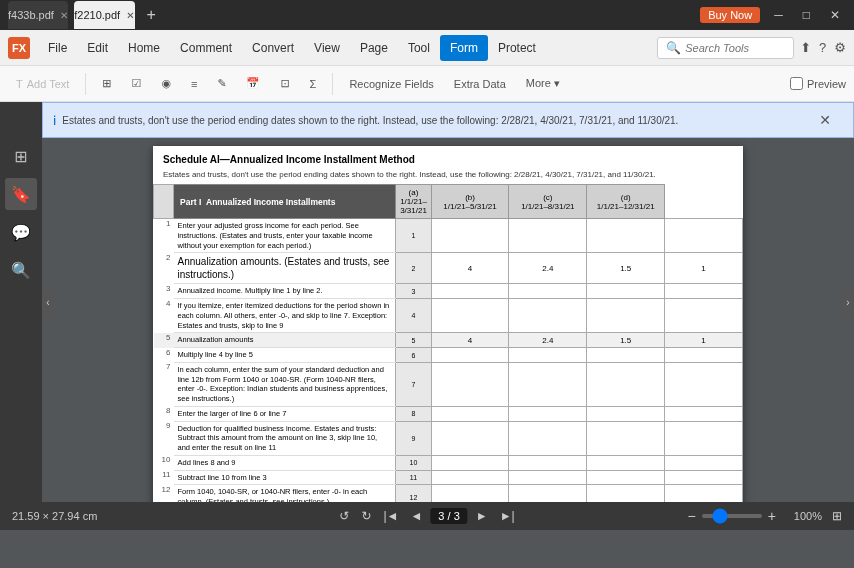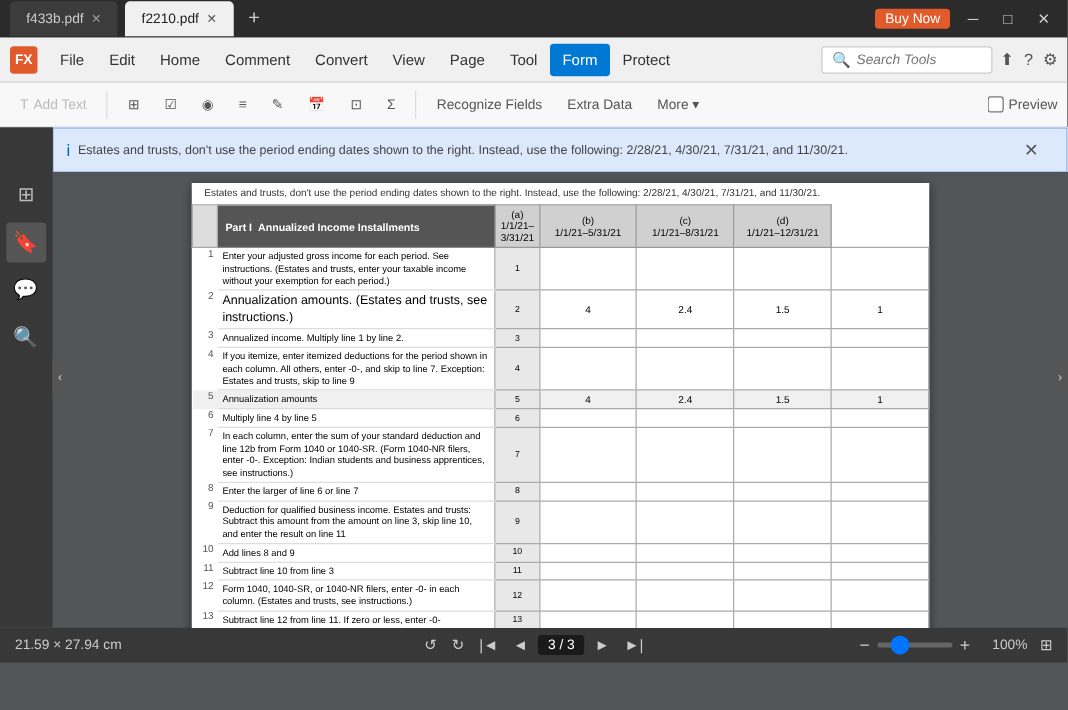--- a/index.html
+++ b/index.html
@@ -4,21 +4,21 @@
   <style>
     * { margin: 0; padding: 0; box-sizing: border-box; }
     body { font-family: 'Segoe UI', Arial, sans-serif; font-size: 12px; background: #525659; width: 854px; height: 568px; overflow: hidden; }
 
     
     .title-bar {
       display: flex; align-items: center; background: #2b2b2b; height: 30px;
       padding: 0 8px; gap: 0;
     }
     .title-bar-left { display: flex; align-items: center; gap: 6px; flex: 1; }
-    .tab { display: flex; align-items: center; background: #3c3c3c; border-radius: 4px 4px 0 0; padding: 4px 13px; gap: 6px; font-size: 11px; color: #ccc; cursor: pointer; height: 28px; }
+    .tab { display: flex; align-items: center; background: #3c3c3c; border-radius: 4px 4px 0 0; padding: 4px 0; gap: 6px; font-size: 11px; color: #ccc; cursor: pointer; height: 28px; }
     .tab.active { background: #f0f0f0; color: #222; }
     .tab-close { font-size: 10px; color: #999; cursor: pointer; }
     .tab.active .tab-close { color: #555; }
     .new-tab { background: none; border: none; color: #ccc; font-size: 16px; cursor: pointer; padding: 2px 6px; }
     .title-bar-right { display: flex; align-items: center; gap: 8px; }
     .win-btn { background: none; border: none; color: #ccc; font-size: 12px; cursor: pointer; padding: 2px 6px; }
 
     
     .menu-bar {
       display: flex; align-items: center; background: #f0f0f0; height: 36px;
@@ -193,20 +193,21 @@
     <div class="side-icon" style="margin-top:30px;">⊞</div>
     <div class="side-icon active">🔖</div>
     <div class="side-icon">💬</div>
     <div class="side-icon">🔍</div>
   </div>
 
   <div class="left-arrow">‹</div>
 
   <div class="pdf-area" style="position:relative; top:28px; height:calc(100% - 28px);">
     <div class="pdf-page">
+      <div style="padding: 8px 10px 2px; font-size:10px; font-weight:bold;">Schedule AI—Annualized Income Installment Method</div>
       <div style="padding:2px 10px 4px; font-size:8px; color:#333; line-height:1.4;">Estates and trusts, don't use the period ending dates shown to the right. Instead, use the following: 2/28/21, 4/30/21, 7/31/21, and 11/30/21.</div>
 
       <table style="width:100%; border-collapse:collapse; font-size:8px;">
         <thead>
           <tr>
             <td style="width:16px; border:1px solid #aaa; background:#ddd;"></td>
             <td style="width:200px; background:#555; color:white; font-weight:bold; font-size:8.5px; padding:2px 6px; border:1px solid #888;">
               <span>Part I</span>&nbsp;&nbsp;<span>Annualized Income Installments</span>
             </td>
             <td class="col-header">(a)<br><span>1/1/21–3/31/21</span></td>

